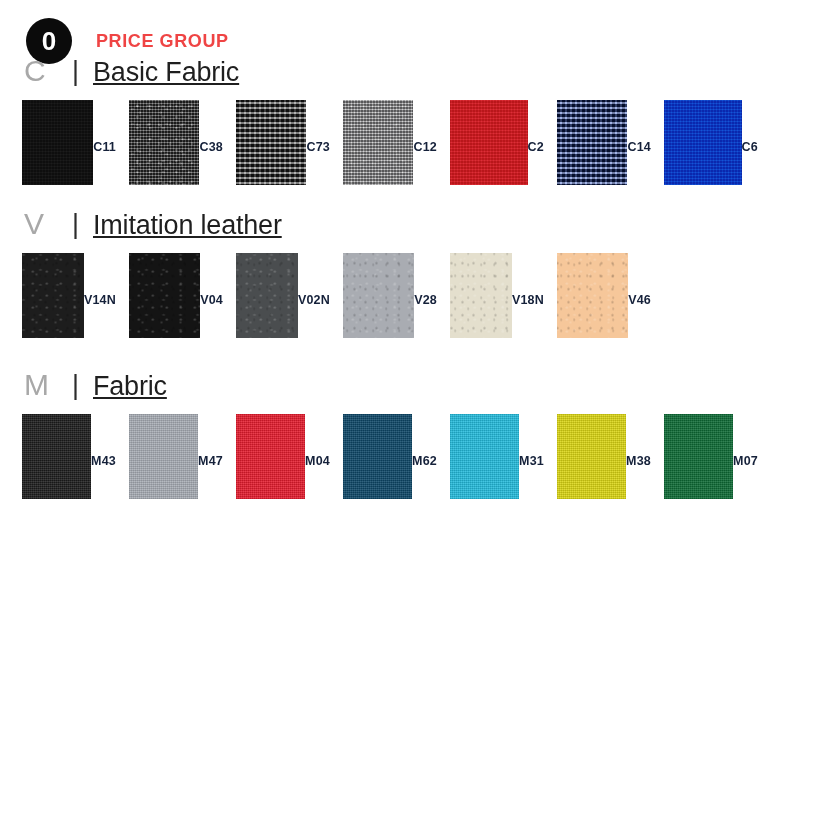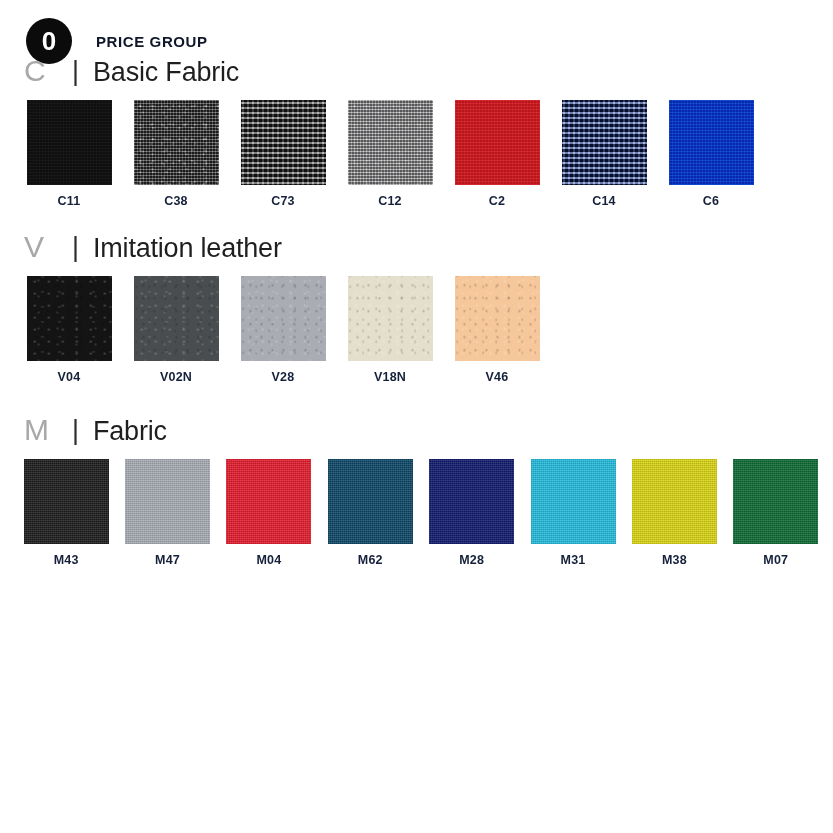--- a/index.html
+++ b/index.html
@@ -34,24 +34,24 @@
     align-items: center;
     justify-content: center;
     font-size: 26px;
     font-weight: bold;
     line-height: 1;
     flex: 0 0 auto;
     letter-spacing: 0;
   }
   .header-title {
     margin-left: 24px;
-    font-size: 15px;
+    font-size: 18px;
     font-weight: bold;
     letter-spacing: 0.6px;
-    color: #0f172a;
+    color: #ef4444;
   }
 
   
   .section {
     position: relative;
   }
   .section-header {
     display: flex;
     align-items: baseline;
     padding-left: 24px;
@@ -69,33 +69,34 @@
     font-weight: 300;
     margin: 0 14px 0 18px;
     position: relative;
     top: -1px;
   }
   .section-name {
     font-size: 27px;
     color: #1f1f1f;
     font-weight: 400;
     letter-spacing: -0.2px;
+    text-decoration: underline;
   }
 
   
   .swatch-row {
     display: flex;
     padding-left: 22px;
     margin-bottom: 2px;
   }
   .swatch-cell {
     width: 94px;
     margin-right: 13px;
     display: flex;
-    flex-direction: column;
+    flex-direction: row;
     align-items: center;
   }
   .swatch {
     width: 85px;
     height: 85px;
     position: relative;
     overflow: hidden;
   }
   .swatch.bordered {
     box-shadow: inset 0 0 0 1px #1b1b1b;
@@ -233,20 +234,24 @@
       <div class="gap-md"></div>
     </div>
     <div class="section">
       <div class="section-header">
         <span class="section-code">V</span>
         <span class="section-sep">|</span>
         <span class="section-name">Imitation leather</span>
       </div>
       <div class="swatch-row">
         <div class="swatch-cell">
+          <div class="swatch tex-leather" style="background: rgb(29, 29, 29);"></div>
+          <div class="swatch-label">V14N</div>
+        </div>
+        <div class="swatch-cell">
           <div class="swatch tex-leather" style="background: rgb(20, 20, 20);"></div>
           <div class="swatch-label">V04</div>
         </div>
         <div class="swatch-cell">
           <div class="swatch tex-leather" style="background: rgb(74, 77, 79);"></div>
           <div class="swatch-label">V02N</div>
         </div>
         <div class="swatch-cell">
           <div class="swatch tex-leather" style="background: rgb(169, 172, 178);"></div>
           <div class="swatch-label">V28</div>
@@ -280,24 +285,20 @@
         </div>
         <div class="swatch-cell">
           <div class="swatch tex-micro" style="background: rgb(229, 27, 45);"></div>
           <div class="swatch-label">M04</div>
         </div>
         <div class="swatch-cell">
           <div class="swatch tex-micro" style="background: rgb(13, 71, 103);"></div>
           <div class="swatch-label">M62</div>
         </div>
         <div class="swatch-cell">
-          <div class="swatch tex-micro" style="background: rgb(16, 26, 110);"></div>
-          <div class="swatch-label">M28</div>
-        </div>
-        <div class="swatch-cell">
           <div class="swatch tex-micro" style="background: rgb(35, 188, 221);"></div>
           <div class="swatch-label">M31</div>
         </div>
         <div class="swatch-cell">
           <div class="swatch tex-micro" style="background: rgb(219, 214, 18);"></div>
           <div class="swatch-label">M38</div>
         </div>
         <div class="swatch-cell">
           <div class="swatch tex-micro" style="background: rgb(13, 107, 53);"></div>
           <div class="swatch-label">M07</div>

